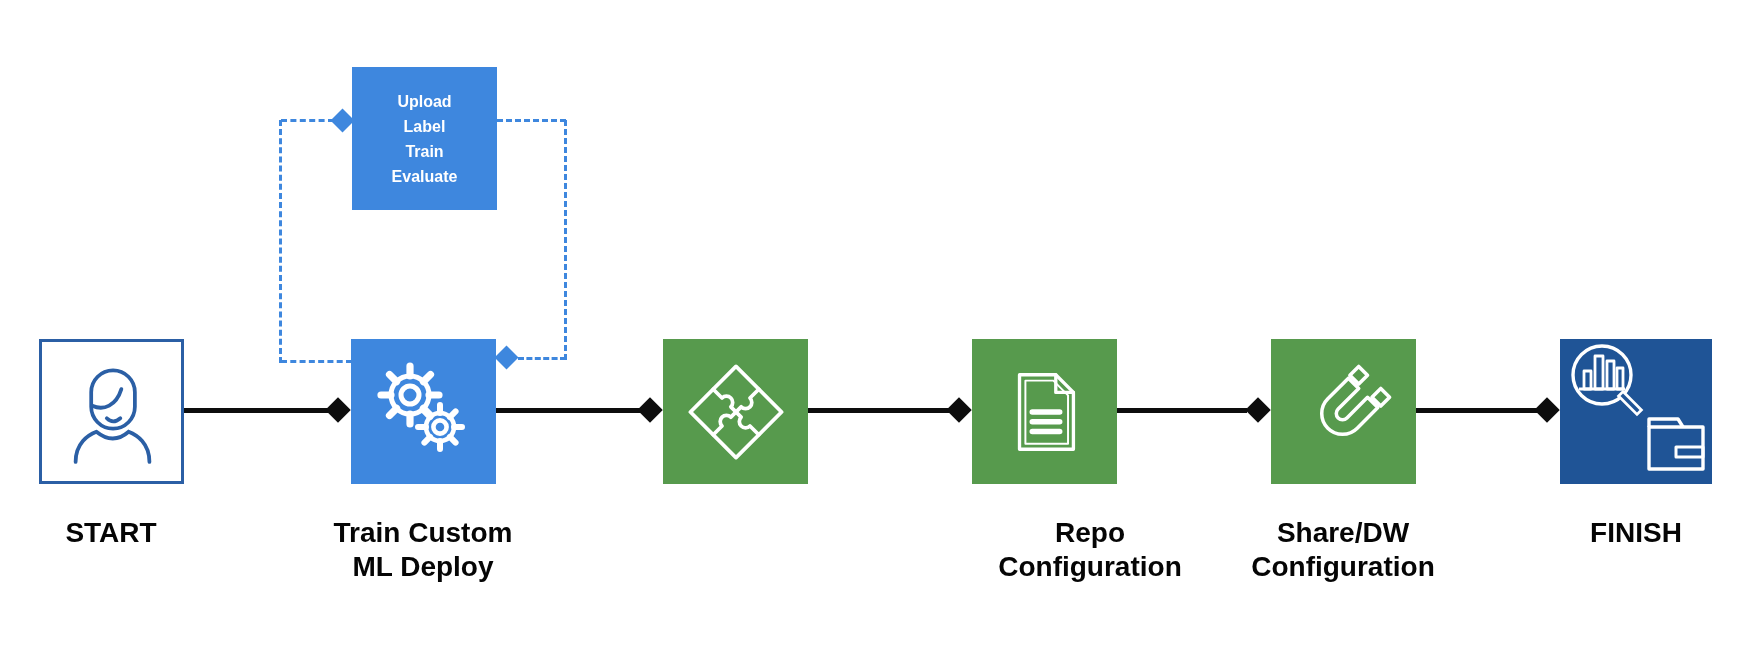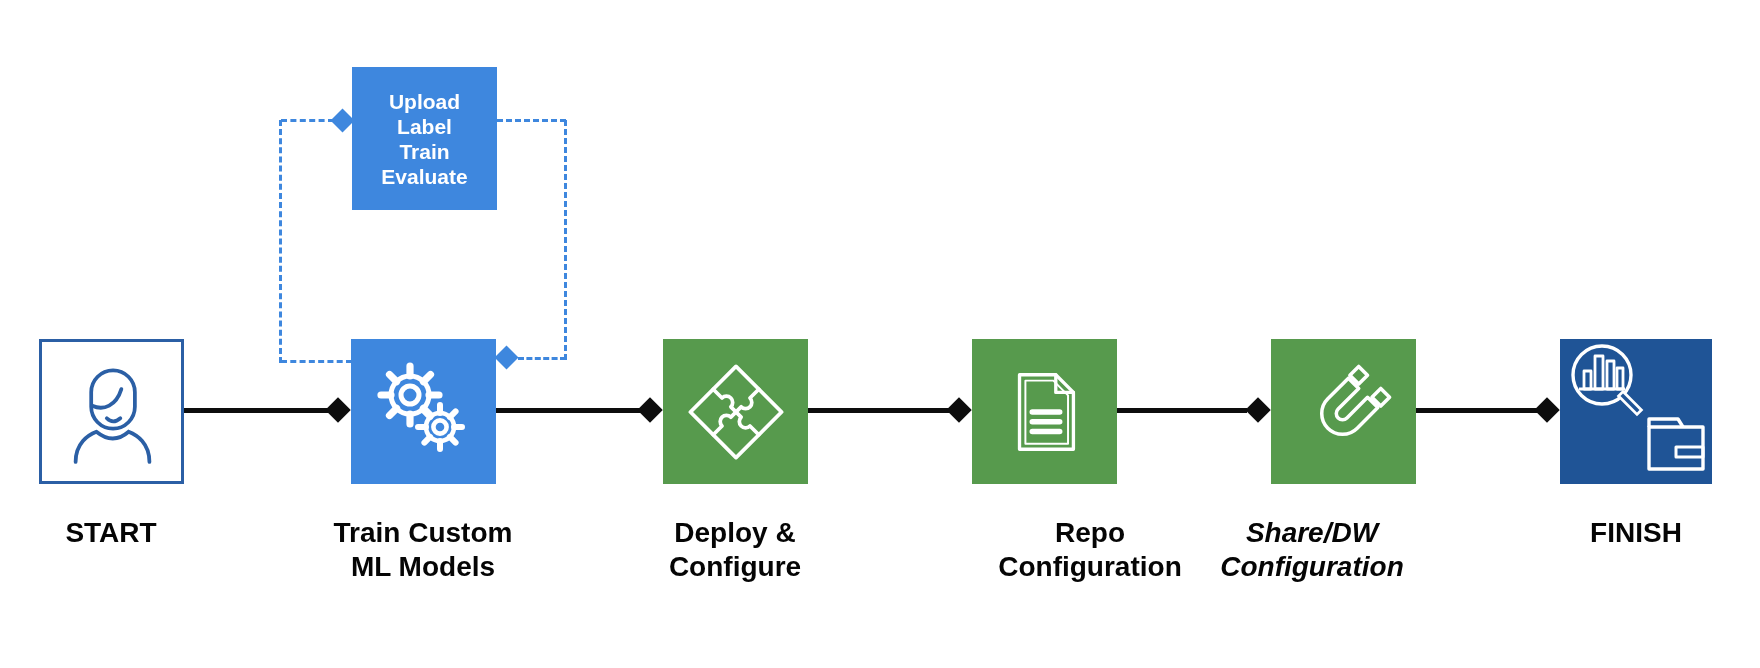--- a/index.html
+++ b/index.html
@@ -11,21 +11,21 @@
   .box{position:absolute;top:339px;width:145px;height:145px;display:flex;align-items:center;justify-content:center;}
   .blue{background:#3e87de;}
   .green{background:#579a4d;}
   .navy{background:#1f5496;}
   .startbox{background:#ffffff;border:3px solid #2b5fa5;box-sizing:border-box;}
   .upload{
     position:absolute;left:352px;top:67px;width:145px;height:143px;background:#3e87de;
     display:flex;align-items:center;justify-content:center;
   }
   .upload-text{
-    color:#ffffff;font-weight:700;font-size:21px;line-height:25px;text-align:center;white-space:pre-line;
+    color:#ffffff;font-weight:700;font-size:16px;line-height:25px;text-align:center;white-space:pre-line;
   }
   .hline{position:absolute;height:5px;background:#0d0d0d;top:408px;}
   .diamond{position:absolute;width:18px;height:18px;background:#0d0d0d;transform:rotate(45deg);top:401px;}
   .bdiamond{position:absolute;width:17px;height:17px;background:#3e87de;transform:rotate(45deg);}
   .dashH{position:absolute;border-top:3px dashed #3e87de;height:0;}
   .dashV{position:absolute;border-left:3px dashed #3e87de;width:0;}
   .nlabel{
     position:absolute;top:516px;width:280px;text-align:center;font-weight:700;font-size:28px;
     line-height:34px;color:#050505;white-space:pre-line;
   }
@@ -146,22 +146,20 @@
         <path d="M59 57 L73 71" stroke="#1f5496" stroke-width="3.5" stroke-linecap="square"></path>
         <path d="M85 88 V80 H114 L119 88" stroke-width="3.4"></path>
         <rect x="85" y="88" width="54" height="42" stroke-width="3.4"></rect>
         <rect x="112" y="108" width="27" height="10" stroke-width="3"></rect>
       </svg>
     </span>
   </div>
 
   <div class="nlabel" style="left:-29px;">START</div>
   <div class="nlabel" style="left:283px;">Train Custom
-ML Models</div>
-  <div class="nlabel" style="left:595px;">Deploy &amp;
-Configure</div>
+ML Deploy</div>
   <div class="nlabel" style="left:950px;">Repo
 Configuration</div>
-  <div class="nlabel" style="left:1172px;font-style:italic;">Share/DW
+  <div class="nlabel" style="left:1203px;">Share/DW
 Configuration</div>
   <div class="nlabel" style="left:1496px;">FINISH</div>
 
 </div>
 
 </body></html>

